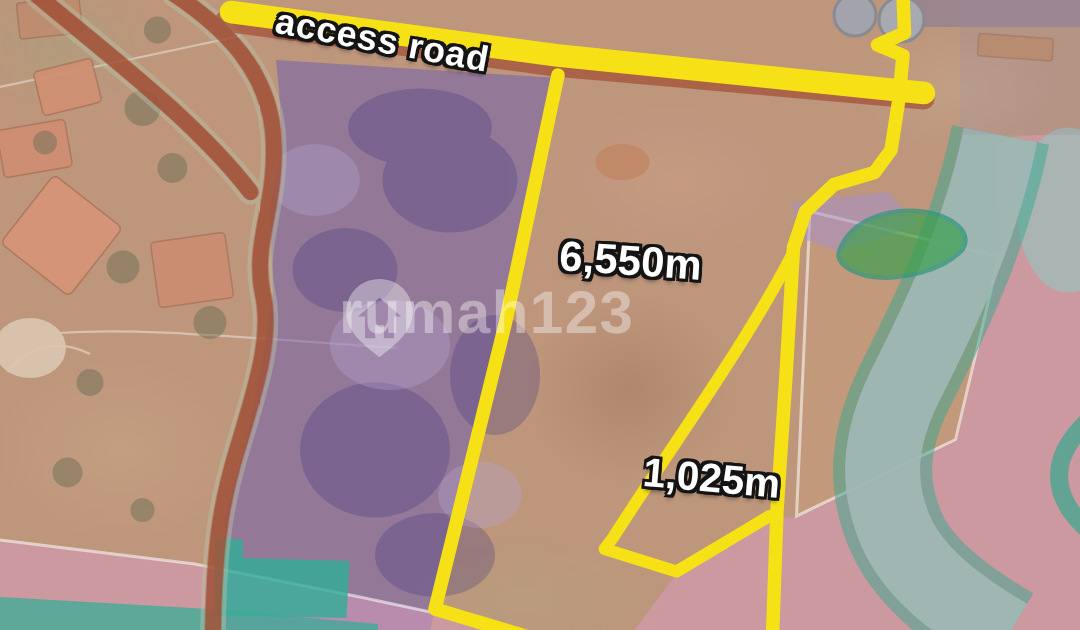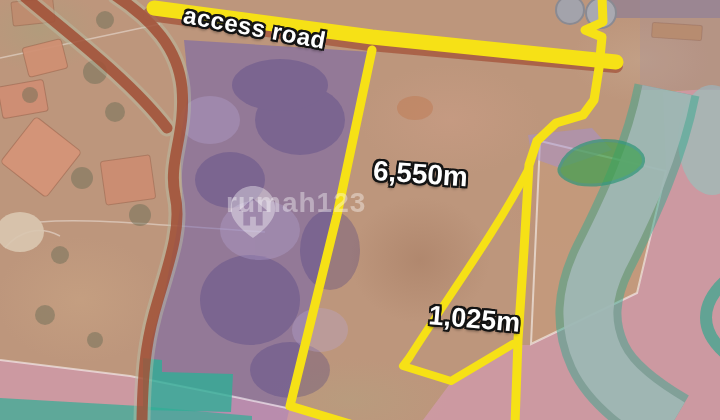--- a/index.html
+++ b/index.html
@@ -27,21 +27,21 @@
                 -2px 0 0 #141414, 2px 0 0 #141414, 0 3px 3px rgba(0,0,0,.45);
     white-space:nowrap;transform-origin:left top;
   }
   #lbl-access{left:186px;top:3px;font-size:24px;transform:rotate(10.5deg);letter-spacing:.5px;}
   #lbl-main{left:374px;top:157px;font-size:28px;transform:rotate(4deg);}
   #lbl-small{left:430px;top:302px;font-size:27px;transform:rotate(5deg);}
   #watermark{
     position:absolute;left:226px;top:183px;display:flex;align-items:center;gap:7px;
   }
   #watermark .wm-text{
-    font-size:28px;font-weight:bold;color:rgba(255,255,255,.38);
+    font-size:40px;font-weight:bold;color:rgba(255,255,255,.38);
     letter-spacing:1px;line-height:1;padding-top:6px;
   }
 </style>
 </head>
 <body>
 
 <div id="stage">
   <div id="ground"></div>
 
   <svg width="720" height="420" viewBox="0 0 720 420">

